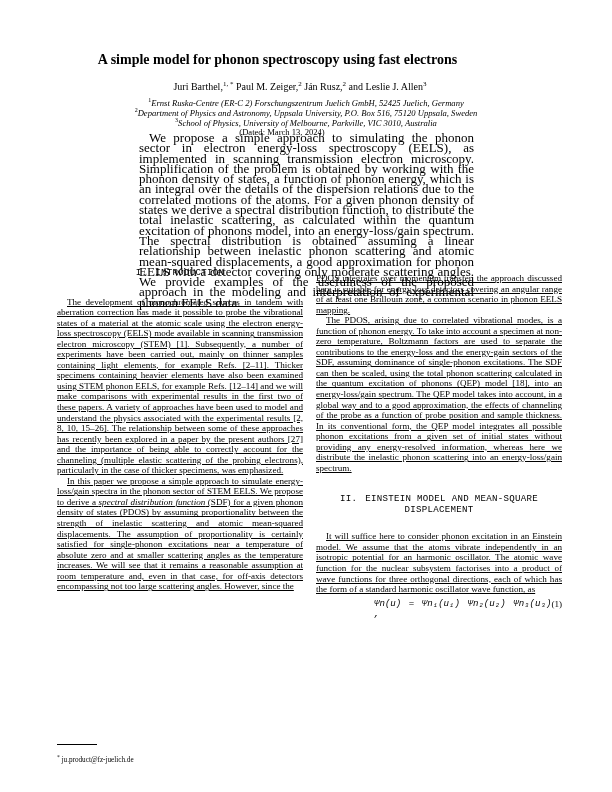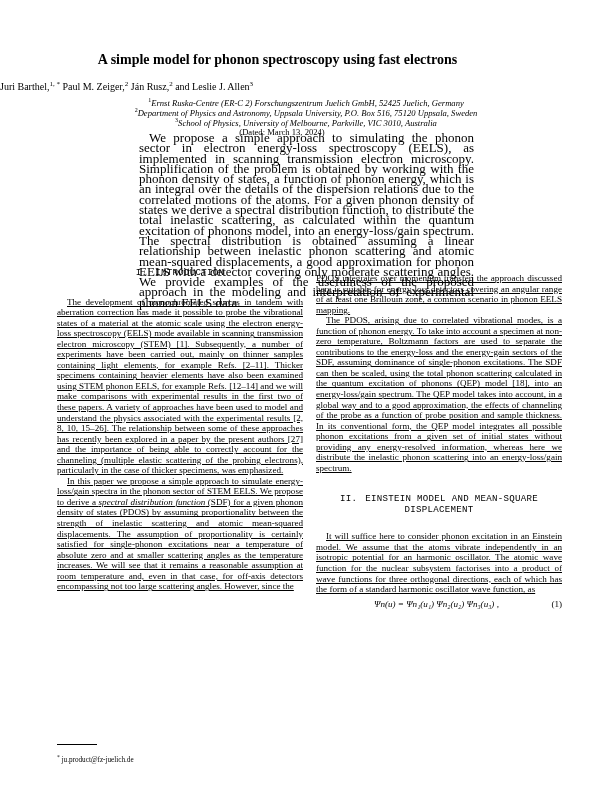--- a/index.html
+++ b/index.html
@@ -1,41 +1,41 @@
 <!DOCTYPE html>
 <html><head>
 <meta charset="utf-8">
 <style>
   html, body { margin: 0; padding: 0; background: #ffffff; }
   body { width: 612px; height: 792px; position: relative; overflow: hidden;
          font-family: "Liberation Serif", "DejaVu Serif", serif; color: #000; }
   .title { position: absolute; top: 52px; left: 0; width: 555px; text-align: center;
            font-size: 14px; font-weight: bold; }
-  .authors { position: absolute; top: 80px; left: 0; width: 600px; font-size: 10px; }
+  .authors { position: absolute; top: 80px; left: 0; width: 600px; text-align: center; font-size: 10px; }
   .authors sup { font-size: 7px; }
   .affil { position: absolute; left: 0; width: 612px; text-align: center; font-size: 8.6px; font-style: italic; line-height: 10px; }
   .affil sup { font-size: 6px; font-style: normal; }
   .dated { position: absolute; top: 127px; left: 0; width: 564px; text-align: center; font-size: 8.6px; }
   .abstract { position: absolute; top: 133px; left: 139px; width: 335px; font-size: 13px; line-height: 10.3px;
               text-align: justify; text-indent: 10px; }
   .col { position: absolute; top: 268px; width: 246px; font-size: 9.1px; line-height: 10.55px; text-align: justify; }
   .col.left { left: 57px; }
   .col.right { left: 316px; top: 273px; }
   .col p { margin: 0; text-indent: 10px; text-decoration: underline; }
   .col p.noindent { text-indent: 0; }
   .sec-head { text-align: center; font-size: 9.1px; font-weight: normal; letter-spacing: 0.3px; margin: 0; font-family: Liberation Mono, monospace; }
   .sec-head .num { margin-right: 8px; }
   .left .sec-head { margin-bottom: 18px; }
   .right .sec-head { margin: 20px 0 16px 0; line-height: 11px; }
   em { font-style: italic; }
   .footrule { position: absolute; top: 744px; left: 57px; width: 40px; border-top: 0.6px solid #000; }
   .footnote { position: absolute; top: 754px; left: 57px; font-size: 7.2px; }
   .footnote sup { font-size: 5.5px; }
   .equation { display: flex; justify-content: space-between; margin-top: 4px; font-style: italic; }
-  .equation .eq-body { margin-left: 58px; }
+  .equation .eq-body { margin-left: 58px; font-family: Liberation Mono, monospace; }
   .equation .eq-num { font-style: normal; }
 </style>
 </head>
 <body>
 
 <div class="title">A simple model for phonon spectroscopy using fast electrons</div>
 
 <div class="authors">
   <span><span>Juri Barthel,</span><sup>1, *</sup></span>
   <span><span>Paul M. Zeiger,</span><sup>2</sup></span>

